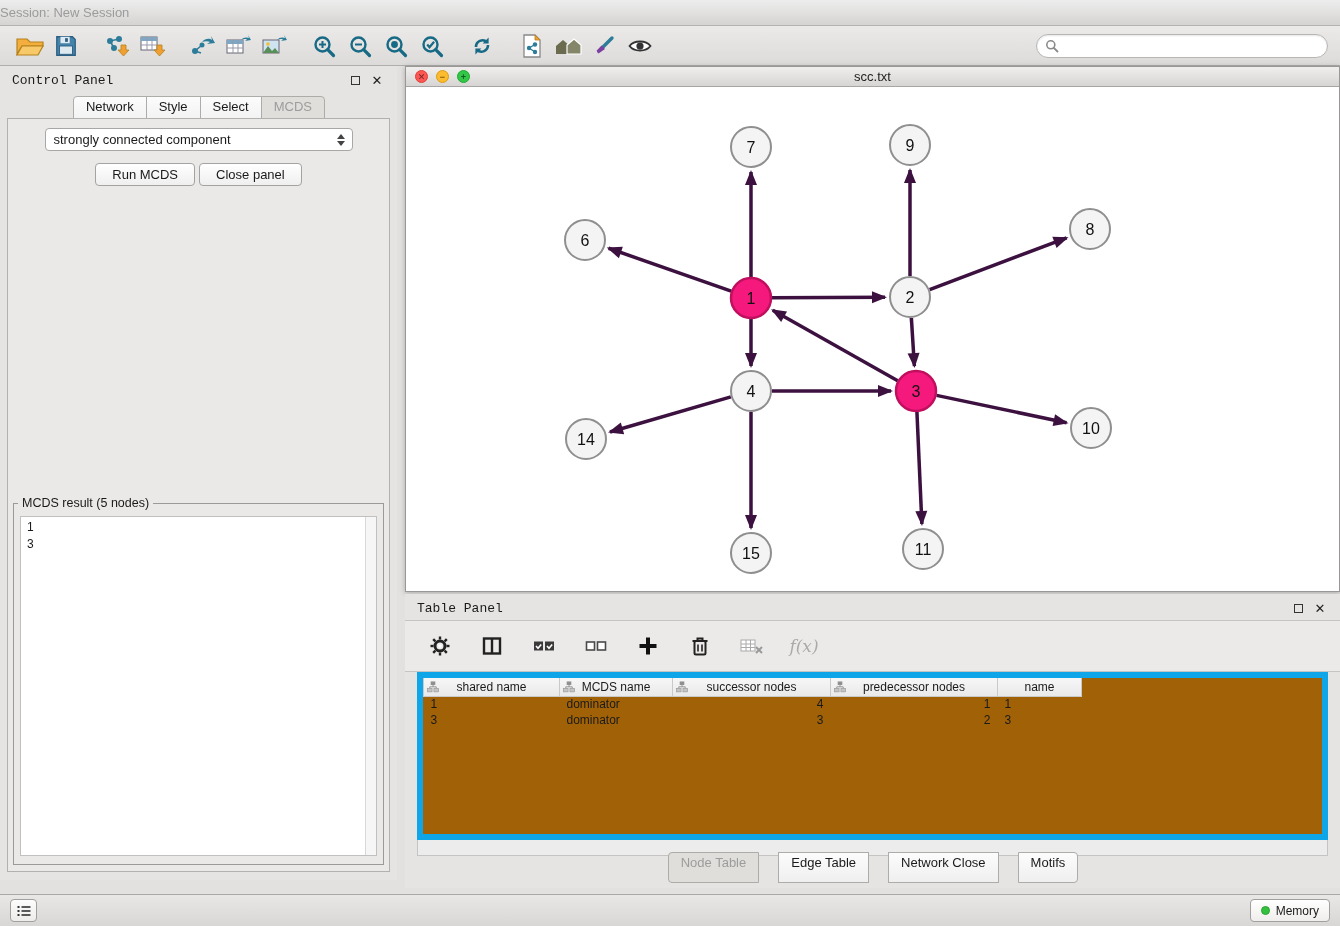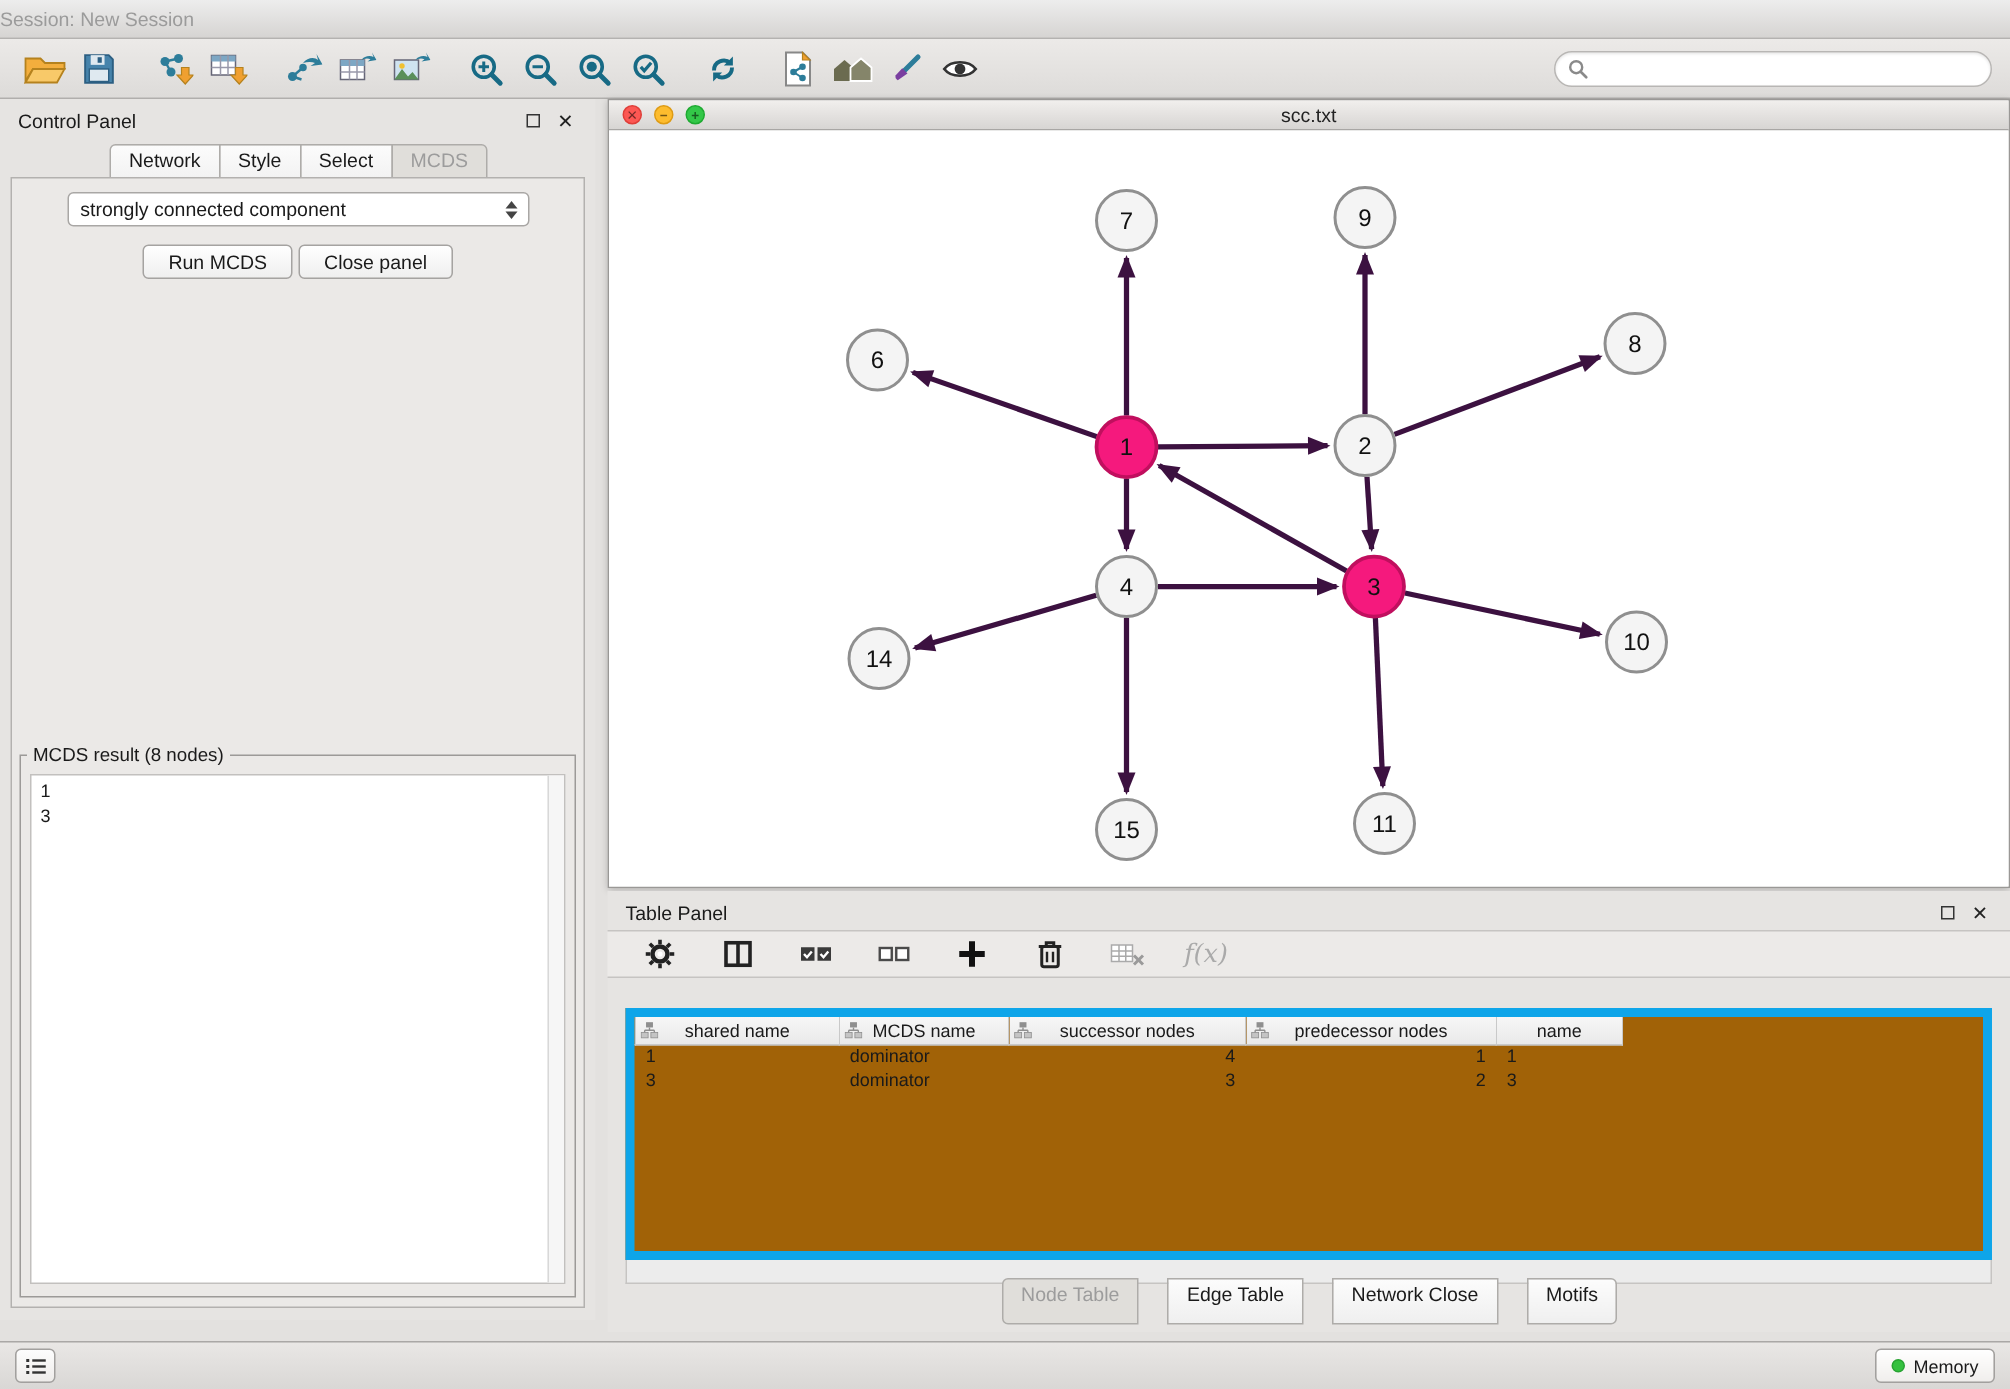--- a/index.html
+++ b/index.html
@@ -13,21 +13,21 @@
   
   .toolbar { position:absolute; top:26px; left:0; right:0; height:40px; background:linear-gradient(#eceae8,#dddbd9); border-bottom:1px solid #b0aeac; display:flex; align-items:center; padding:0 12px; }
   .tbtn { width:36px; height:32px; display:flex; align-items:center; justify-content:center; border-radius:4px; }
   .sep { width:14px; height:1px; }
   .searchbox { margin-left:auto; width:292px; height:24px; background:#fff; border:1px solid #b8b6b4; border-radius:13px; display:flex; align-items:center; padding:0 8px; box-shadow:inset 0 1px 2px rgba(0,0,0,.10); }
   .searchbox input { border:none; outline:none; flex:1; font-size:13px; background:transparent; margin-left:5px; }
 
   
   .control-panel { position:absolute; left:0; top:66px; width:397px; height:814px; background:#e6e4e2; }
   .panel-header { height:28px; display:flex; align-items:center; padding:0 12px; }
-  .panel-header .ph-title { flex:1; }
+  .panel-header .ph-title { flex:1;font-family:Liberation Mono, monospace; }
   .win-ico { display:inline-flex; align-items:center; justify-content:center; width:16px; height:16px; margin-left:6px; color:#222; }
   .float-ico { width:9px; height:9px; border:1.5px solid #333; display:inline-block; }
   .close-ico { font-weight:bold; font-size:13px; line-height:1; }
   .cp-tabs { position:absolute; top:30px; left:0; right:0; display:flex; justify-content:center; }
   .tab { padding:2px 12px 12px; border:1px solid #aeaca9; background:linear-gradient(#fcfcfc,#efefef); margin-right:-1px; font-size:13px; }
   .tab:first-child { border-top-left-radius:4px; border-bottom-left-radius:4px; }
   .tab:last-child { border-top-right-radius:4px; border-bottom-right-radius:4px; }
   .tab.active { background:#e0deda; color:#9c9c9c; }
   .cp-body { position:absolute; left:7px; right:7px; top:52px; bottom:8px; border:1px solid #b3b1af; background:#ebe9e7; }
   .opt-label { text-align:center; margin-top:22px; }
@@ -50,21 +50,21 @@
   .net-titlebar { position:relative; height:20px; background:linear-gradient(#f1efed,#d7d5d3); border-bottom:1px solid #a8a6a4; text-align:center; line-height:20px; font-size:13px; color:#222; }
   .lights { position:absolute; left:9px; top:3px; display:flex; gap:8px; }
   .light { width:13px; height:13px; border-radius:50%; font-size:9px; line-height:13px; text-align:center; color:rgba(0,0,0,.55); font-weight:bold; }
   .light.red { background:#fc5753; border:1px solid #df3e38; }
   .light.yellow { background:#fdbc2e; border:1px solid #de9b14; }
   .light.green { background:#33c748; border:1px solid #1eaa31; }
   .net-canvas { position:relative; height:504px; background:#fff; }
 
   
   .table-panel { position:absolute; left:405px; top:594px; width:935px; height:294px; background:#e6e4e2; }
-  .tp-toolbar { position:absolute; top:26px; left:0; right:0; height:32px; background:#eceae8; border-top:1px solid #c6c4c2; border-bottom:1px solid #c6c4c2; display:flex; align-items:center; padding-left:20px; gap:22px; }
+  .tp-toolbar { position:absolute; top:26px; left:0; right:0; height:52px; background:#eceae8; border-top:1px solid #c6c4c2; border-bottom:1px solid #c6c4c2; display:flex; align-items:center; padding-left:20px; gap:22px; }
   .tp-btn { width:30px; height:30px; display:flex; align-items:center; justify-content:center; }
   .fx { font-family:"DejaVu Serif","Liberation Serif",serif; font-style:italic; font-size:17px; color:#aaa; }
   .tp-tablewrap { position:absolute; top:78px; left:12px; right:12px; bottom:48px; background:#a16207; border:6px solid #0ea5e9; overflow:hidden; }
   table.node-table { border-collapse:collapse; font-size:12px; table-layout:fixed; }
   table.node-table th { background:linear-gradient(#f7f7f7,#e9e9e9); border:1px solid #c9c9c9; border-top:none; height:18px; font-weight:normal; padding:0 2px; text-align:center; white-space:nowrap; overflow:hidden; }
   table.node-table th .sort-ico { position:absolute; left:3px; top:3px; }
   table.node-table th { position:relative; }
   table.node-table td { height:16px; padding:0 7px; white-space:nowrap; }
   td.al { text-align:left; } td.ar { text-align:right; }
   .tp-hscroll { position:absolute; bottom:32px; left:12px; right:12px; height:16px; background:#ececec; border:1px solid #c6c4c2; border-top:none; }
@@ -255,21 +255,21 @@
         <span class="stepper">
             <i class="up"></i>
             <i class="dn"></i>
           </span>
       </div>
       <div class="btn-row">
         <div class="std-btn">Run MCDS</div>
         <div class="std-btn">Close panel</div>
       </div>
       <fieldset class="result-group">
-        <legend>MCDS result (8 nodes)</legend>
+        <legend>MCDS result (5 nodes)</legend>
         <div class="result-area">
           <div>1</div>
           <div>3</div>
           <div class="result-scroll"></div>
         </div>
       </fieldset>
     </div>
   </div>
   <div class="splitter"></div>
 

